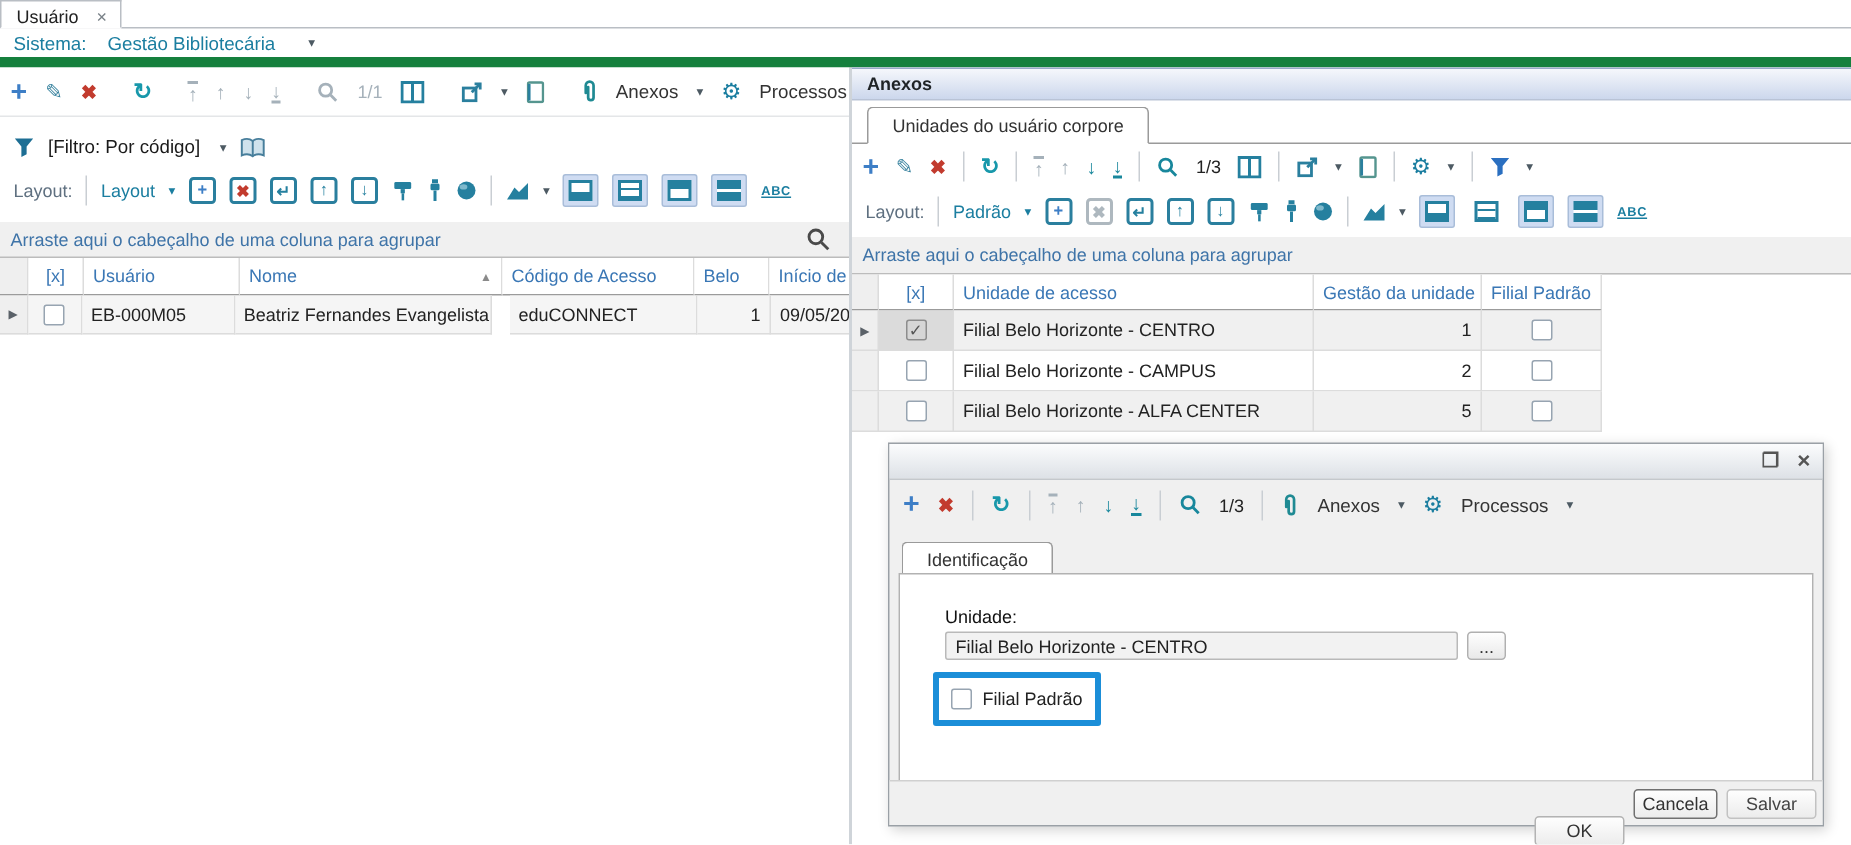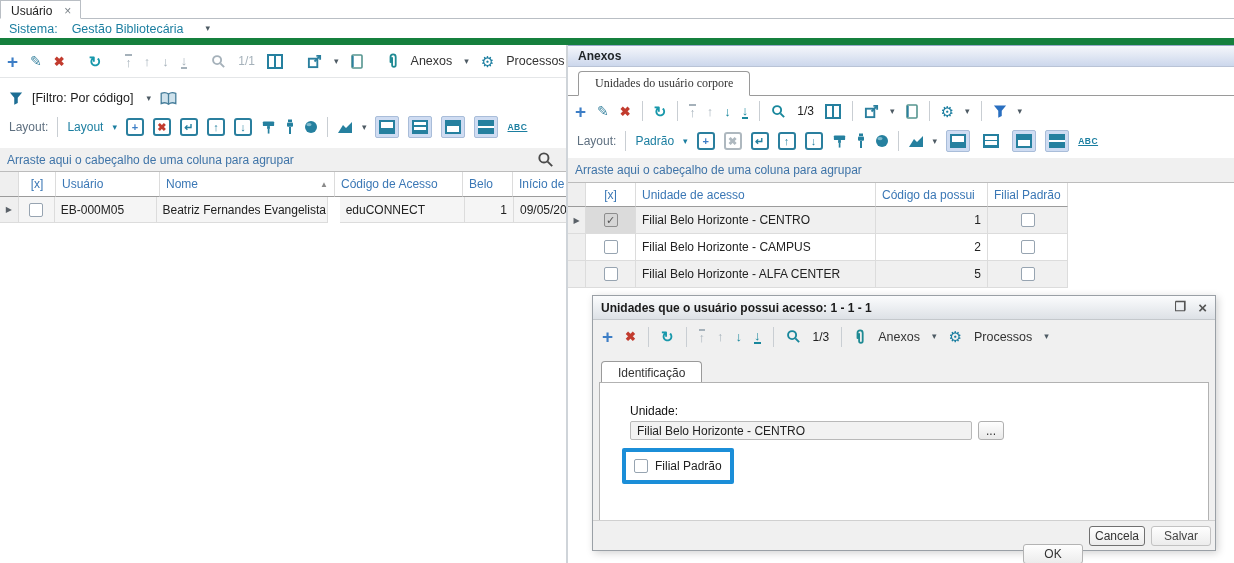--- a/index.html
+++ b/index.html
@@ -84,21 +84,21 @@
 .sortasc { color:#8a8a8a; font-size:8px; margin-left:auto; }
 
 
 .rp-header { position:absolute; left:0; top:0; width:666px; height:22px;
   background:linear-gradient(#f5f7fb, #ccd7ec); border-top:1px solid #97a9c9; border-bottom:1px solid #b9c3d6;
   display:flex; align-items:center; padding-left:10px; font-weight:bold; color:#1f2326; font-size:12px; }
 .tab-strip { position:absolute; border-bottom:1px solid #9a9a9a; }
 .rp-tabstrip { left:0; top:25px; width:666px; height:26px; }
 .ui-tab { position:absolute; bottom:-1px; height:25px; background:#fff; border:1px solid #9a9a9a; border-bottom:1px solid #fff;
   border-radius:4px 4px 0 0; display:flex; align-items:center; padding:0 16px; color:#333; font-size:12px; }
-.rp-tab { left:10px;font-family:Liberation Serif, serif; }
+.rp-tab { left:10px; }
 .rp-toolbar { position:absolute; left:0; top:51px; width:666px; height:30px; display:flex; align-items:center; padding-left:7px; gap:11px; }
 .right-panel .layout-row { left:0; top:81px; width:666px; height:30px; }
 .right-panel .group-bar { left:0; top:113px; width:666px; height:25px; }
 
 
 .dialog { position:absolute; left:592px; top:295px; width:624px; height:256px; background:#f0f0f0;
   border:1px solid #9aa0a6; box-shadow:2px 2px 8px rgba(0,0,0,0.18); }
 .dlg-title { position:absolute; left:0; top:0; width:622px; height:24px;
   background:linear-gradient(#fbfcfd,#dde1e6); border-bottom:1px solid #c4c8cc;
   display:flex; align-items:center; padding:0 8px; font-weight:bold; color:#1a1a1a; font-size:12px; }
@@ -416,21 +416,21 @@
 
     <div class="group-bar">
       <span>Arraste aqui o cabeçalho de uma coluna para agrupar</span>
     </div>
 
     <div class="grid" style="left:0; top:138px; width:500px;">
       <div class="grow ghead">
         <div class="gcell nub" style="width:18px;height:24px;"></div>
         <div class="gcell center" style="width:50px;height:24px;">[x]</div>
         <div class="gcell" style="width:240px;height:24px;">Unidade de acesso</div>
-        <div class="gcell" style="width:112px;height:24px;">Código da possui</div>
+        <div class="gcell" style="width:112px;height:24px;">Gestão da unidade</div>
         <div class="gcell" style="width:80px;height:24px;">Filial Padrão</div>
       </div>
 
       <div class="grow">
         <div class="gcell nub" style="width:18px;height:27px;">
             <span class="rowmark">▶</span>
           </div>
         <div class="gcell center" style="width:50px;height:27px;background:#dbdbdb;">
           <span class="cb checked">✓</span>
         </div>
@@ -462,21 +462,20 @@
         <div class="gcell right" style="width:112px;height:27px;background:#f0f0f0;">5</div>
         <div class="gcell center" style="width:80px;height:27px;background:#f0f0f0;">
             <span class="cb"></span>
           </div>
       </div>
     </div>
   </div>
 
   <div class="dialog">
     <div class="dlg-title">
-      <span>Unidades que o usuário possui acesso: 1 - 1 - 1</span>
       <span class="dlg-winbtns">
         <span>❐</span>
         <span style="font-size:15px;">×</span>
       </span>
     </div>
 
     <div class="dlg-toolbar">
       <span class="ic ic-plus">+</span>
       <span class="ic ic-del">✖</span>
       <span class="sep"></span>

